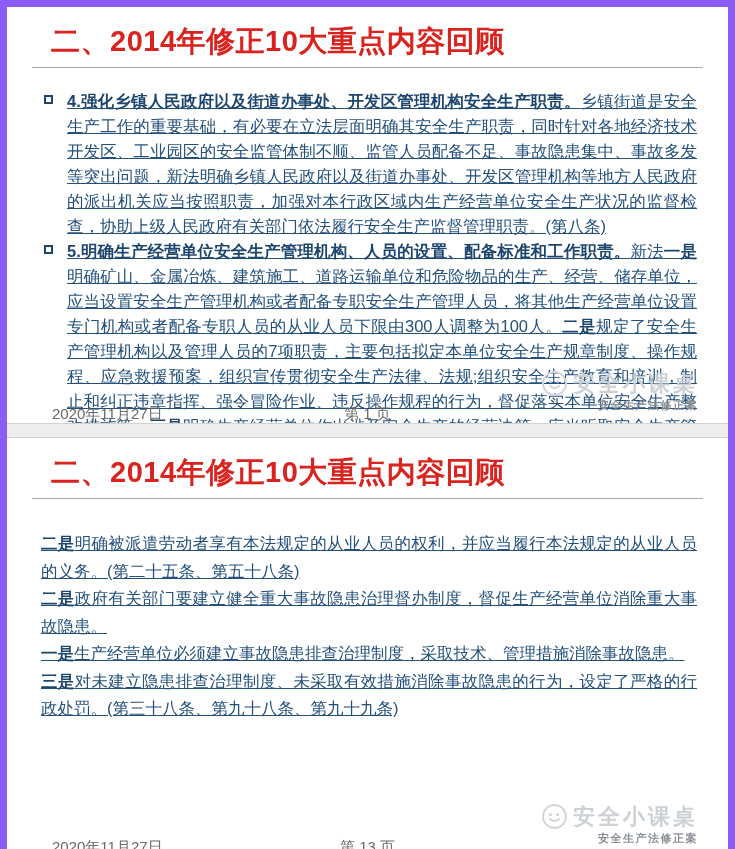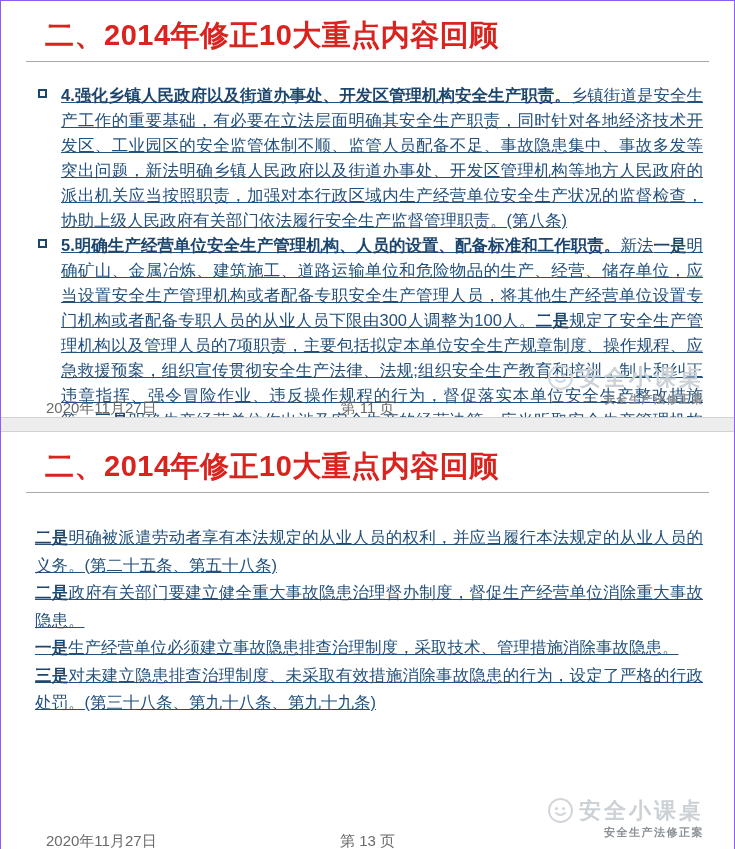--- a/index.html
+++ b/index.html
@@ -1,18 +1,18 @@
 <!DOCTYPE html>
 <html><head>
 <meta charset="utf-8">
 <style>
   html,body{margin:0;padding:0;background:#ffffff;}
   .page{
     width:735px;height:849px;position:relative;box-sizing:border-box;
-    background:#ededed;border:1px solid #8b5cf6;
+    background:#ededed;border:7px solid #8b5cf6;
     font-family:"Liberation Sans","DejaVu Sans",sans-serif;
   }
   .slide{
     position:absolute;left:0;right:0;background:#ffffff;overflow:hidden;
   }
   .slide-a{top:0;height:416px;border-bottom:1px solid #d2d2d2;}
   .slide-b{top:430px;height:418px;border-top:1px solid #d2d2d2;}
   .title{
     margin:15px 28px 0 44px;
     font-size:29px;line-height:38px;font-weight:bold;color:#d9231e;
@@ -59,21 +59,21 @@
 
   <section class="slide slide-a">
     <h1 class="title">二、2014年修正10大重点内容回顾</h1>
     <div class="rule"></div>
     <div class="body">
         <p class="block bullet"><span class="sq"></span><b>4.强化乡镇人民政府以及街道办事处、开发区管理机构安全生产职责。</b><span>乡镇街道是安全生产工作的重要基础，有必要在立法层面明确其安全生产职责，同时针对各地经济技术开发区、工业园区的安全监管体制不顺、监管人员配备不足、事故隐患集中、事故多发等突出问题，新法明确乡镇人民政府以及街道办事处、开发区管理机构等地方人民政府的派出机关应当按照职责，加强对本行政区域内生产经营单位安全生产状况的监督检查，协助上级人民政府有关部门依法履行安全生产监督管理职责。(第八条)</span></p>
         <p class="block bullet"><span class="sq"></span><b>5.明确生产经营单位安全生产管理机构、人员的设置、配备标准和工作职责。</b><span>新法</span><b>一是</b><span>明确矿山、金属冶炼、建筑施工、道路运输单位和危险物品的生产、经营、储存单位，应当设置安全生产管理机构或者配备专职安全生产管理人员，将其他生产经营单位设置专门机构或者配备专职人员的从业人员下限由300人调整为100人。</span><b>二是</b><span>规定了安全生产管理机构以及管理人员的7项职责，主要包括拟定本单位安全生产规章制度、操作规程、应急救援预案，组织宣传贯彻安全生产法律、法规;组织安全生产教育和培训，制止和纠正违章指挥、强令冒险作业、违反操作规程的行为，督促落实本单位安全生产整改措施等。</span><b>三是</b><span>明确生产经营单位作出涉及安全生产的经营决策，应当听取安全生产管理机构以及安全生产管理人员的意见。</span></p>
       </div>
     <div class="footer">
       <span class="date">2020年11月27日</span>
-      <span class="page-num">第 11 页</span>
+      <span class="page-num">第 1 页</span>
     </div>
     <div class="watermark">
       <div class="wm-row">
         <svg class="wm-logo" width="27" height="27" viewBox="0 0 27 27">
           <circle cx="13.5" cy="13.5" r="11.5" fill="none" stroke="#d2d6da" stroke-width="2"></circle>
           <circle cx="9.5" cy="11.5" r="1.6" fill="#d2d6da"></circle>
           <circle cx="16.5" cy="11.5" r="1.6" fill="#d2d6da"></circle>
           <path d="M9 16 q4.5 4 9 0" fill="none" stroke="#d2d6da" stroke-width="2" stroke-linecap="round"></path>
         </svg>
         <span>安全小课桌</span>

